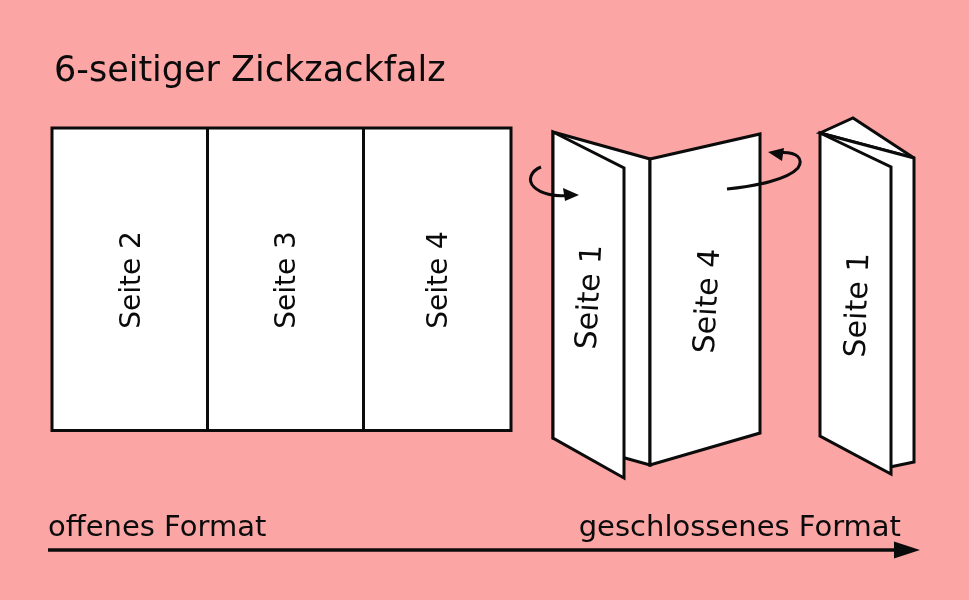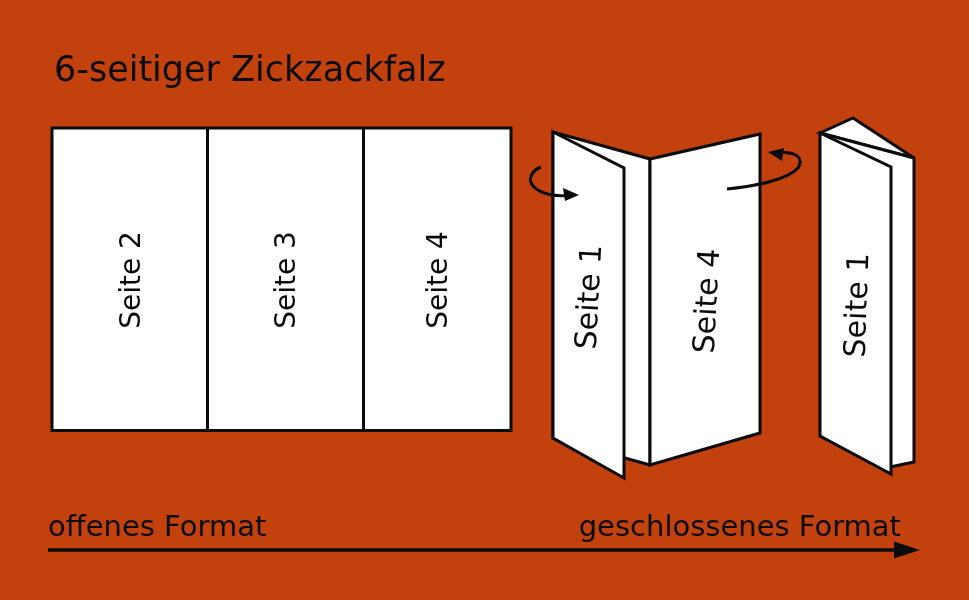--- a/index.html
+++ b/index.html
@@ -4,21 +4,21 @@
 <style>
   html, body {
     margin: 0;
     padding: 0;
     background: #ffffff;
   }
   .stage {
     position: relative;
     width: 969px;
     height: 600px;
-    background: #c2410c;
+    background: #fca5a5;
     overflow: hidden;
   }
   svg {
     display: block;
   }
   svg text {
     font-family: "DejaVu Sans", "Liberation Sans", sans-serif;
     fill: #0b0b0b;
   }
   .title-text   { font-size: 35px; }

